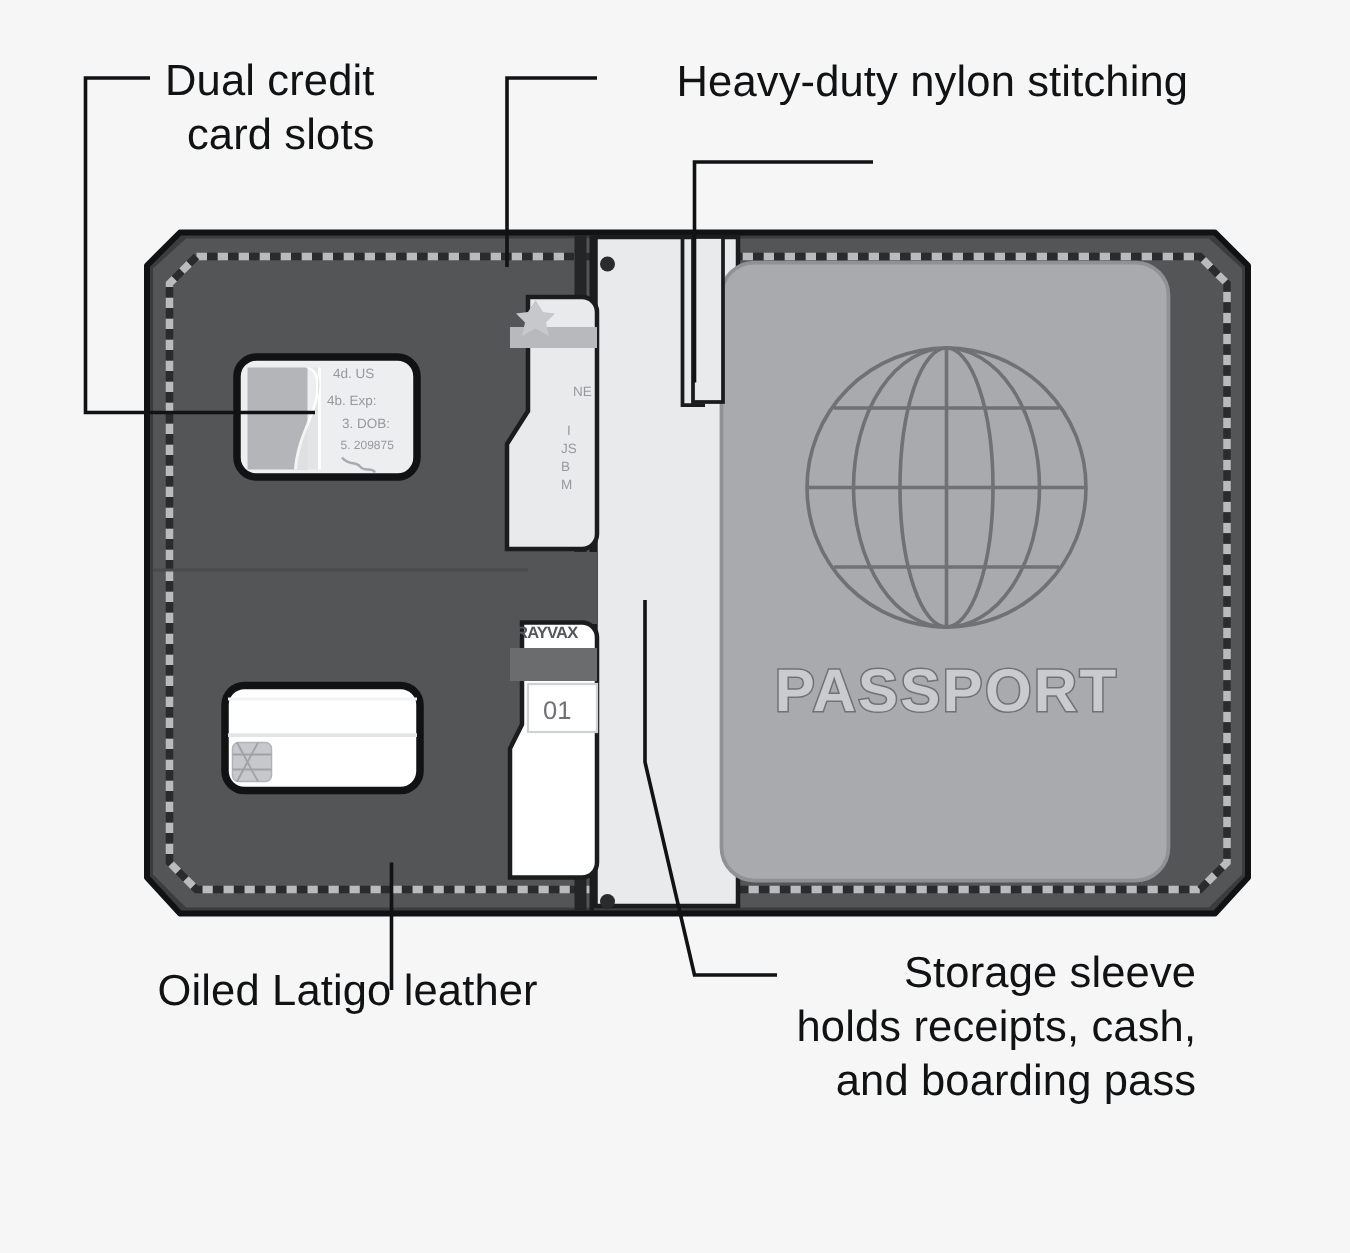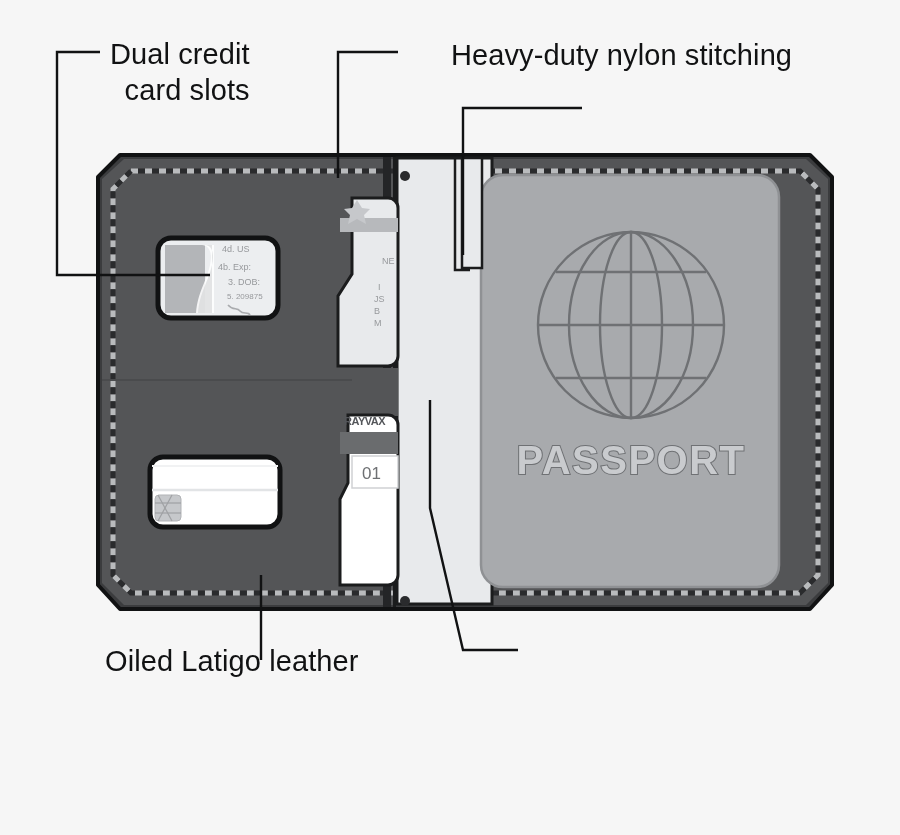--- a/index.html
+++ b/index.html
@@ -171,14 +171,17 @@
   </svg>
 
   <div class="callout-text" id="lbl-dual">Dual credit
 card slots</div>
 
   <div class="callout-text" id="lbl-stitch">Heavy-duty nylon stitching</div>
 
 
   <div class="callout-text" id="lbl-leather">Oiled Latigo leather</div>
 
+  <div class="callout-text" id="lbl-storage">Storage sleeve
+holds receipts, cash,
+and boarding pass</div>
 
 </div>
 
 </body></html>

